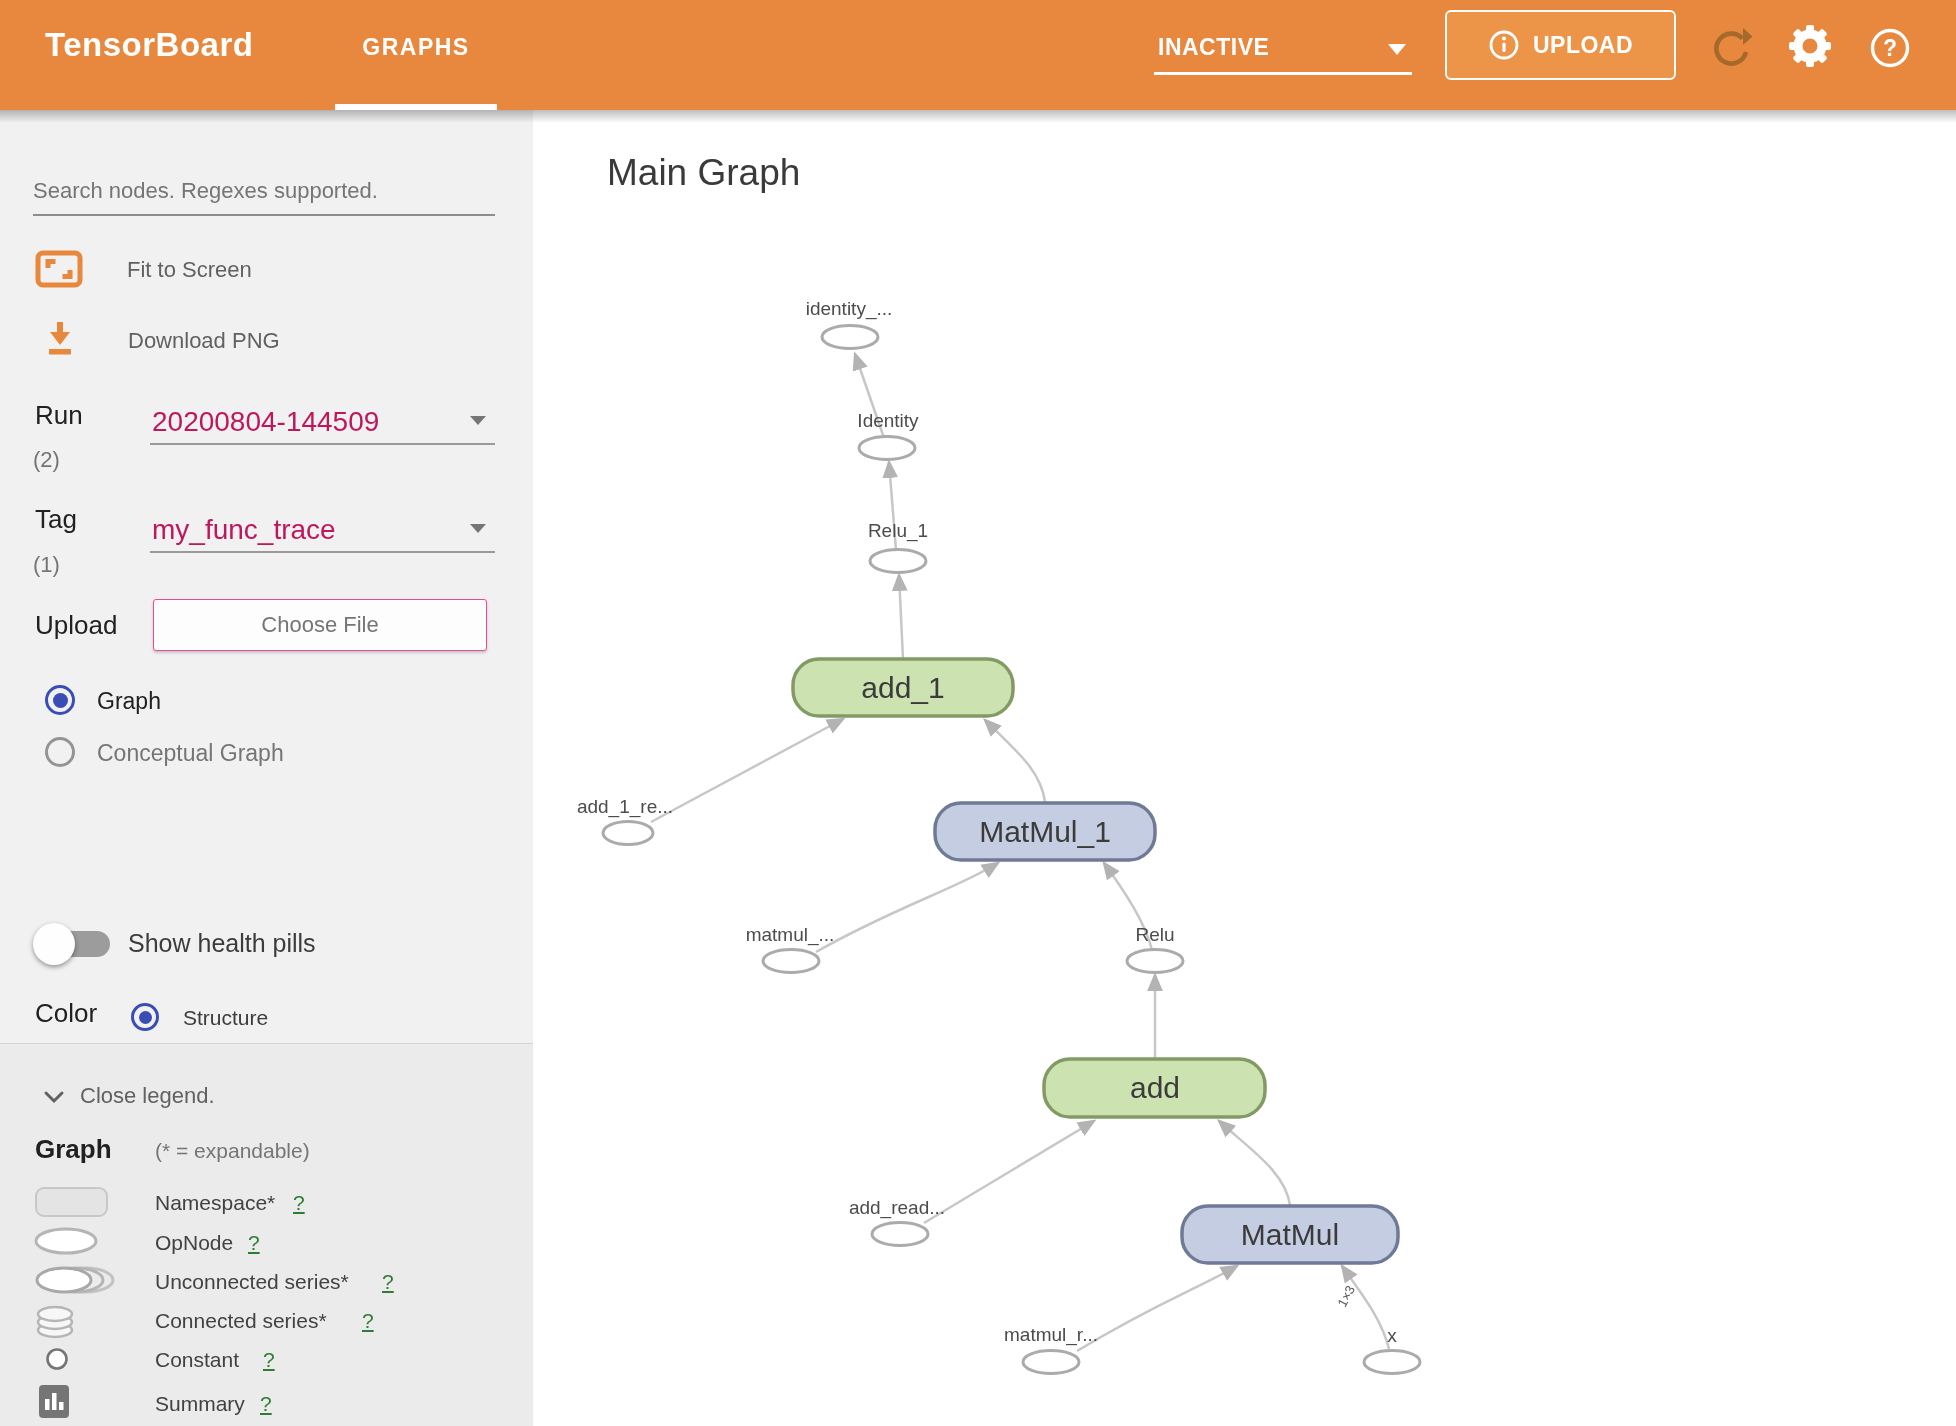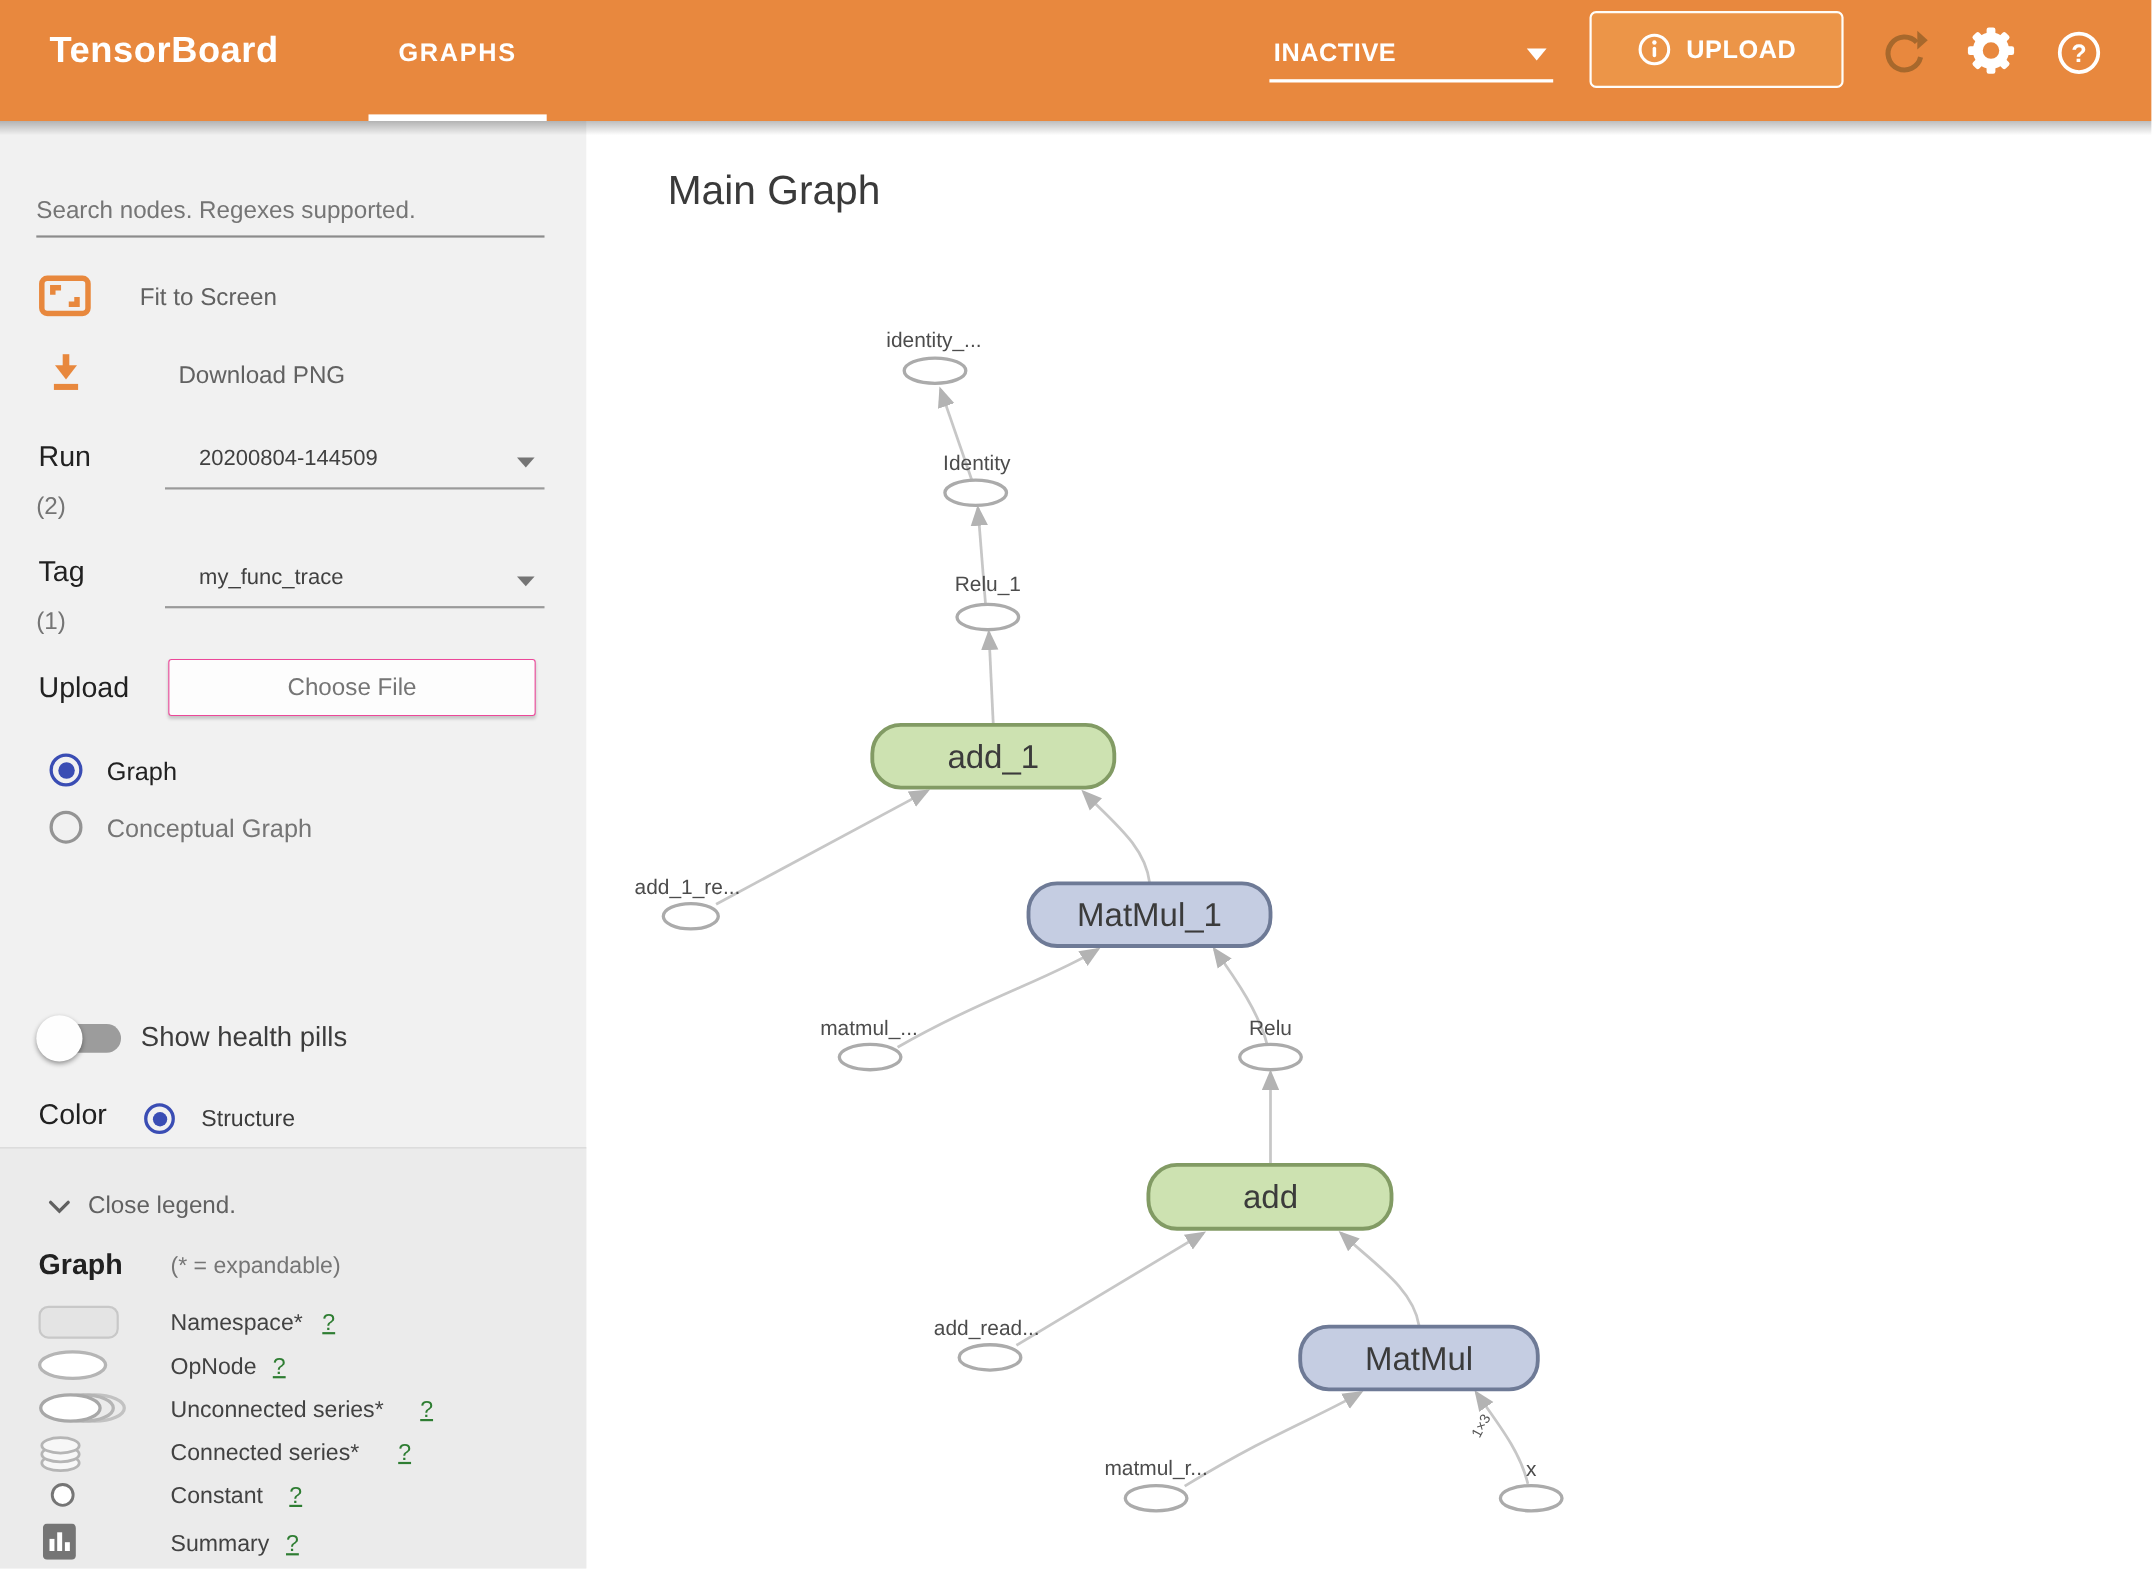--- a/index.html
+++ b/index.html
@@ -21,21 +21,21 @@
   
   .top-shadow{left:0;top:110px;width:1956px;height:13px;background:linear-gradient(rgba(0,0,0,.26),rgba(0,0,0,0));z-index:4;pointer-events:none;}
 
   
   .sidebar{position:absolute;left:0;top:110px;width:533px;height:1316px;background:#f1f1f1;z-index:2;}
   .search-input{position:absolute;left:33px;top:58px;width:462px;height:46px;background:transparent;border:none;border-bottom:2px solid #8c8c8c;outline:none;font-size:22px;color:#424242;font-family:"Liberation Sans","DejaVu Sans",sans-serif;padding:0;}
   .search-input::placeholder{color:#757575;opacity:1;text-overflow:ellipsis;}
   .side-action-label{font-size:22px;color:#616161;}
   .big-label{font-size:26px;color:#212121;}
   .count-label{font-size:22px;color:#757575;}
-  .dd-value{font-size:20px;color:#404040;margin-left:29px;}
+  .dd-value{font-size:28px;color:#be185d;}
   .dd-underline{height:2px;background:#9a9a9a;}
   .dd-arrow-gray{width:0;height:0;border-left:8px solid transparent;border-right:8px solid transparent;border-top:9px solid #757575;}
   .choose-btn{left:153px;top:489px;width:334px;height:52px;background:#fdfdfd;border:1px solid #ec4899;border-radius:3px;box-shadow:0 2px 3px rgba(0,0,0,.18);display:flex;align-items:center;justify-content:center;font-size:22px;color:#757575;box-sizing:border-box;cursor:pointer;}
   .radio{width:30px;height:30px;border-radius:50%;box-sizing:border-box;position:absolute;}
   .radio.sel{border:3.5px solid #3a4db4;}
   .radio.sel::after{content:"";position:absolute;inset:4.5px;border-radius:50%;background:#3a4db4;}
   .radio.gray{border:3.5px solid #949494;}
   .radio.dark{border:3.5px solid #383838;}
   .radio-label{font-size:23px;}
   .track{position:absolute;width:75px;height:26px;border-radius:13px;background:#9c9c9c;}
@@ -125,21 +125,21 @@
     </div>
 
     <div class="abs" style="left:44px;top:210px;">
       <span class="abs" style="left:0;top:0;">
         <svg width="32" height="36" viewBox="0 0 32 36">
           <rect x="13" y="2" width="6" height="13" fill="#e8883d"></rect>
           <path d="M6 12 L16 25 L26 12 Z" fill="#e8883d"></path>
           <rect x="5" y="29" width="22" height="5.5" fill="#e8883d"></rect>
         </svg>
       </span>
-      <span class="abs side-action-label" style="left:84px;top:8px;width:220px;text-align:center;">Download PNG</span>
+      <span class="abs side-action-label" style="left:84px;top:8px;width:220px;">Download PNG</span>
     </div>
 
     <div class="abs big-label" style="left:35px;top:290px;">Run</div>
     <div class="abs count-label" style="left:33px;top:337px;">(2)</div>
     <div class="abs" style="left:150px;top:290px;width:345px;height:46px;">
       <span class="abs dd-value" style="left:2px;top:6px;">20200804-144509</span>
       <span class="abs dd-arrow-gray" style="left:320px;top:16px;"></span>
       <span class="abs dd-underline" style="left:0;top:43px;width:345px;"></span>
     </div>
 

